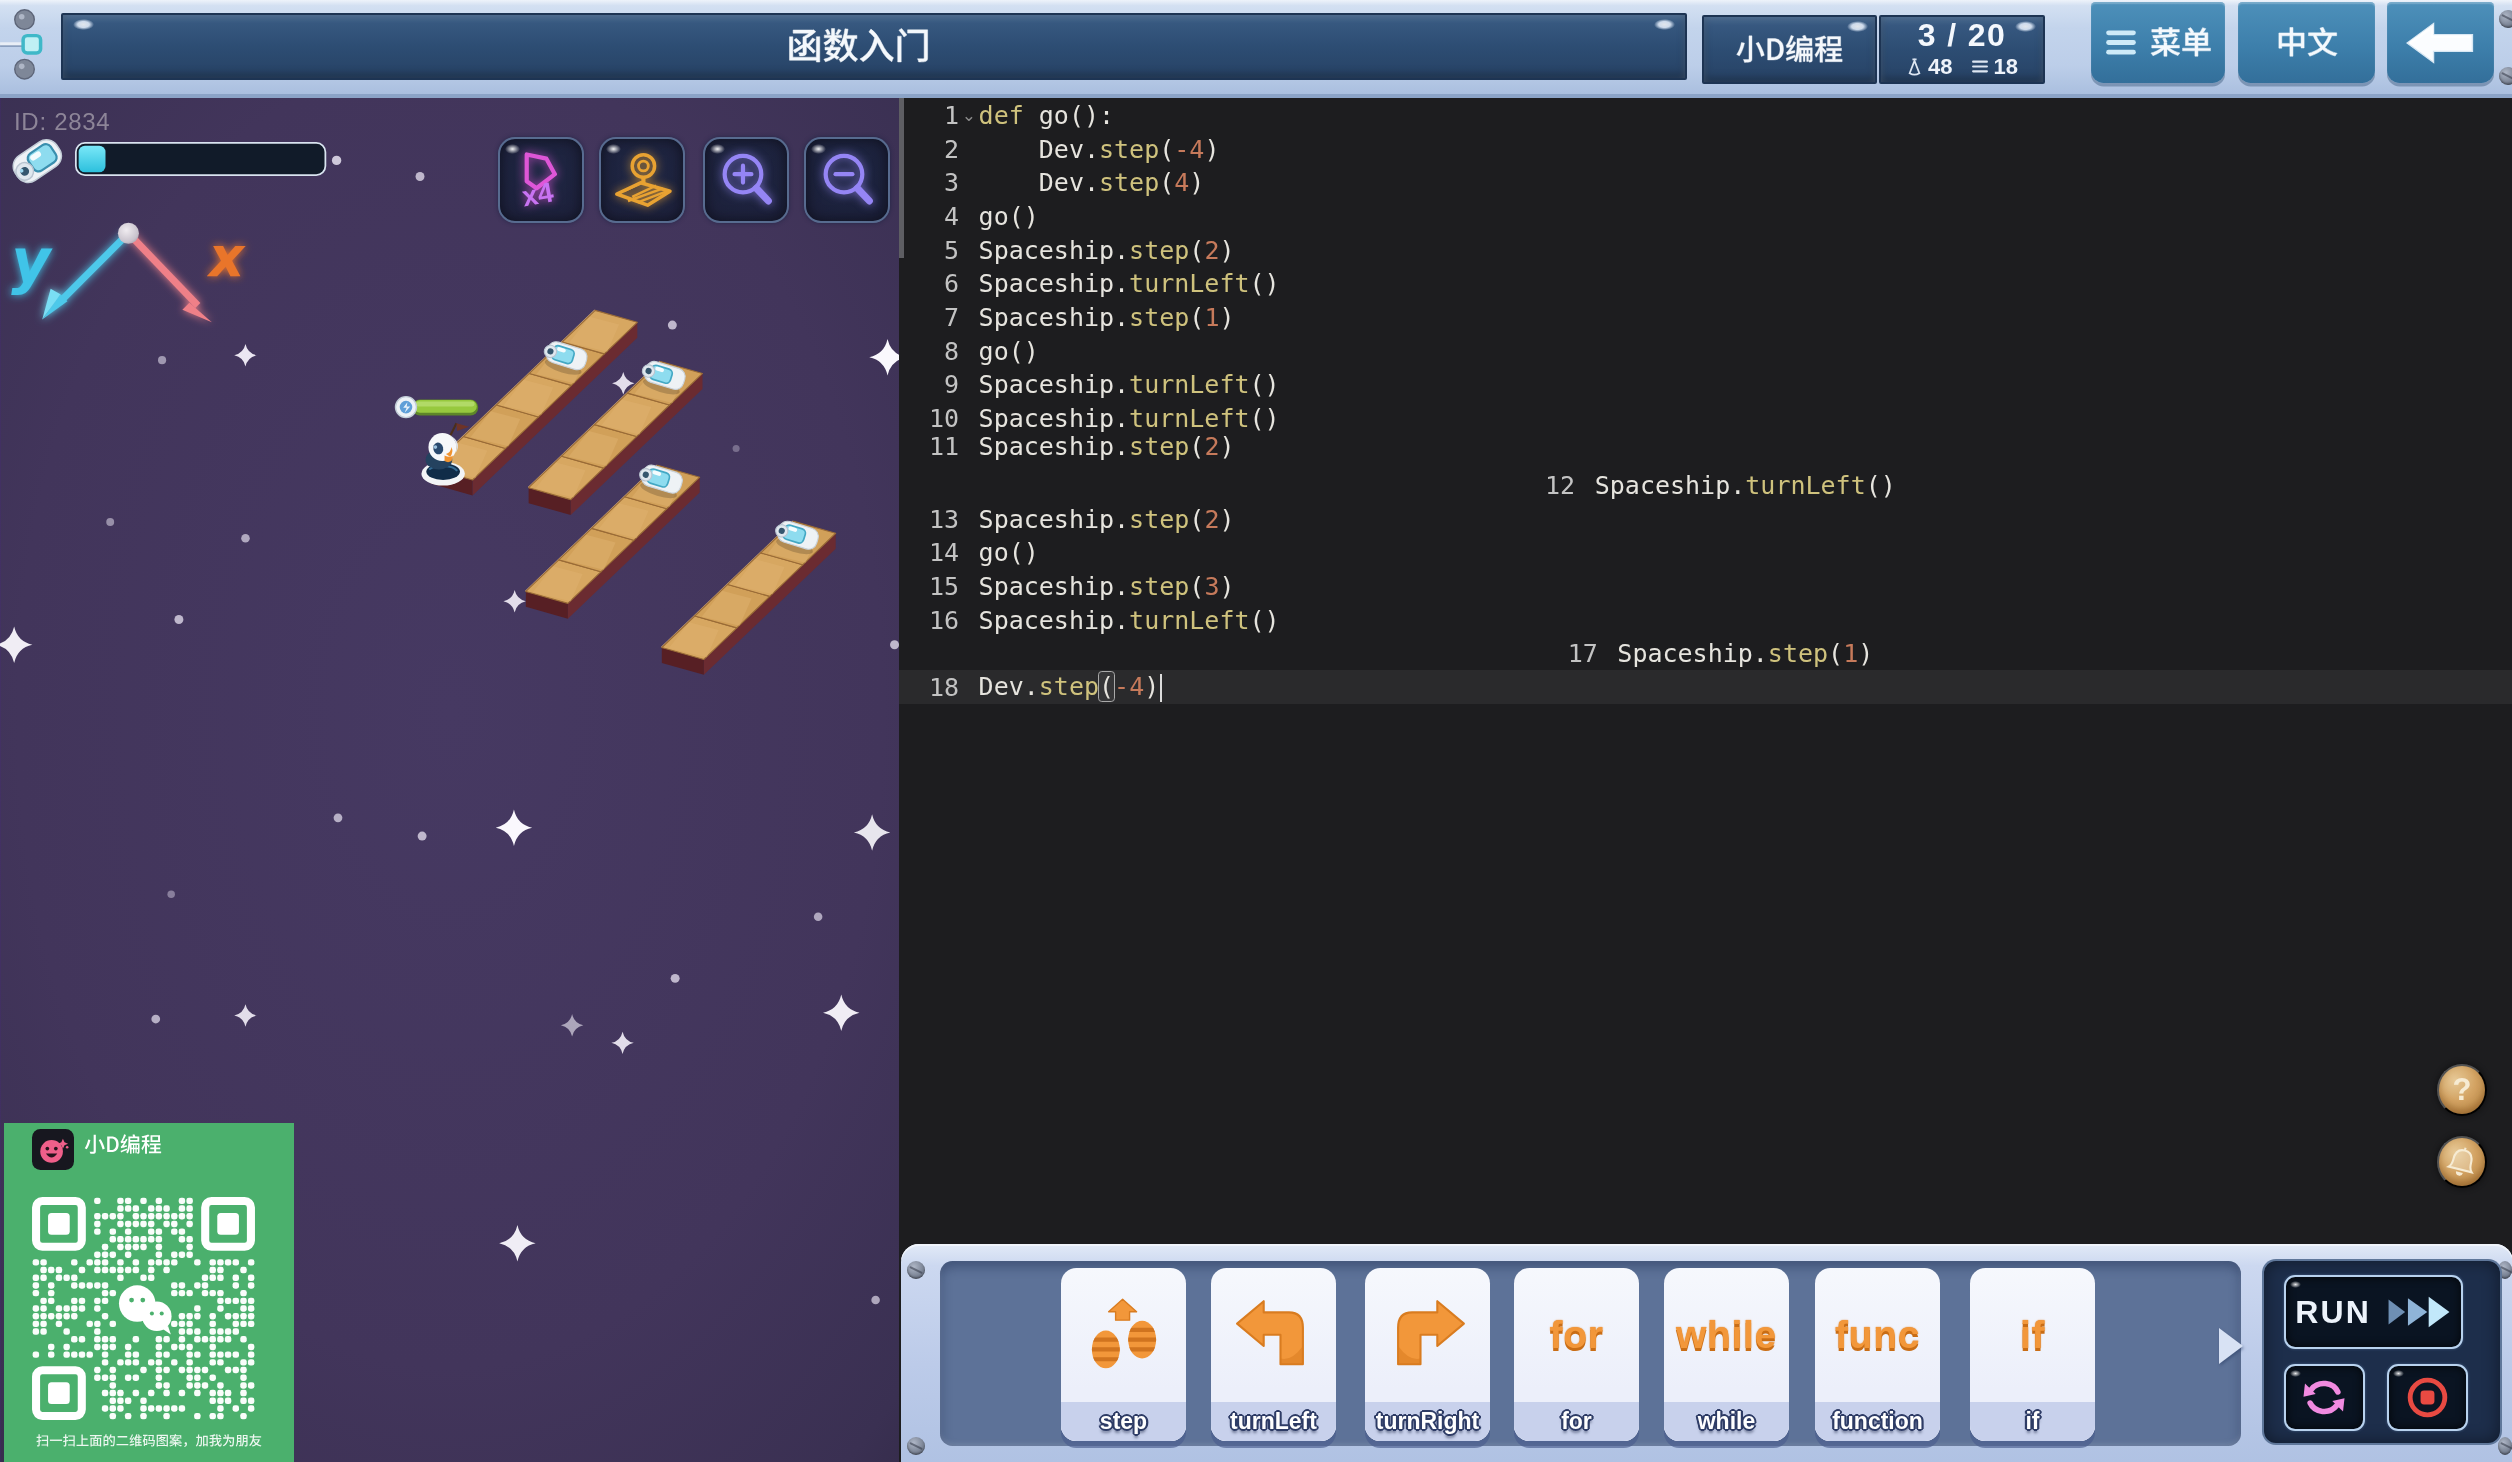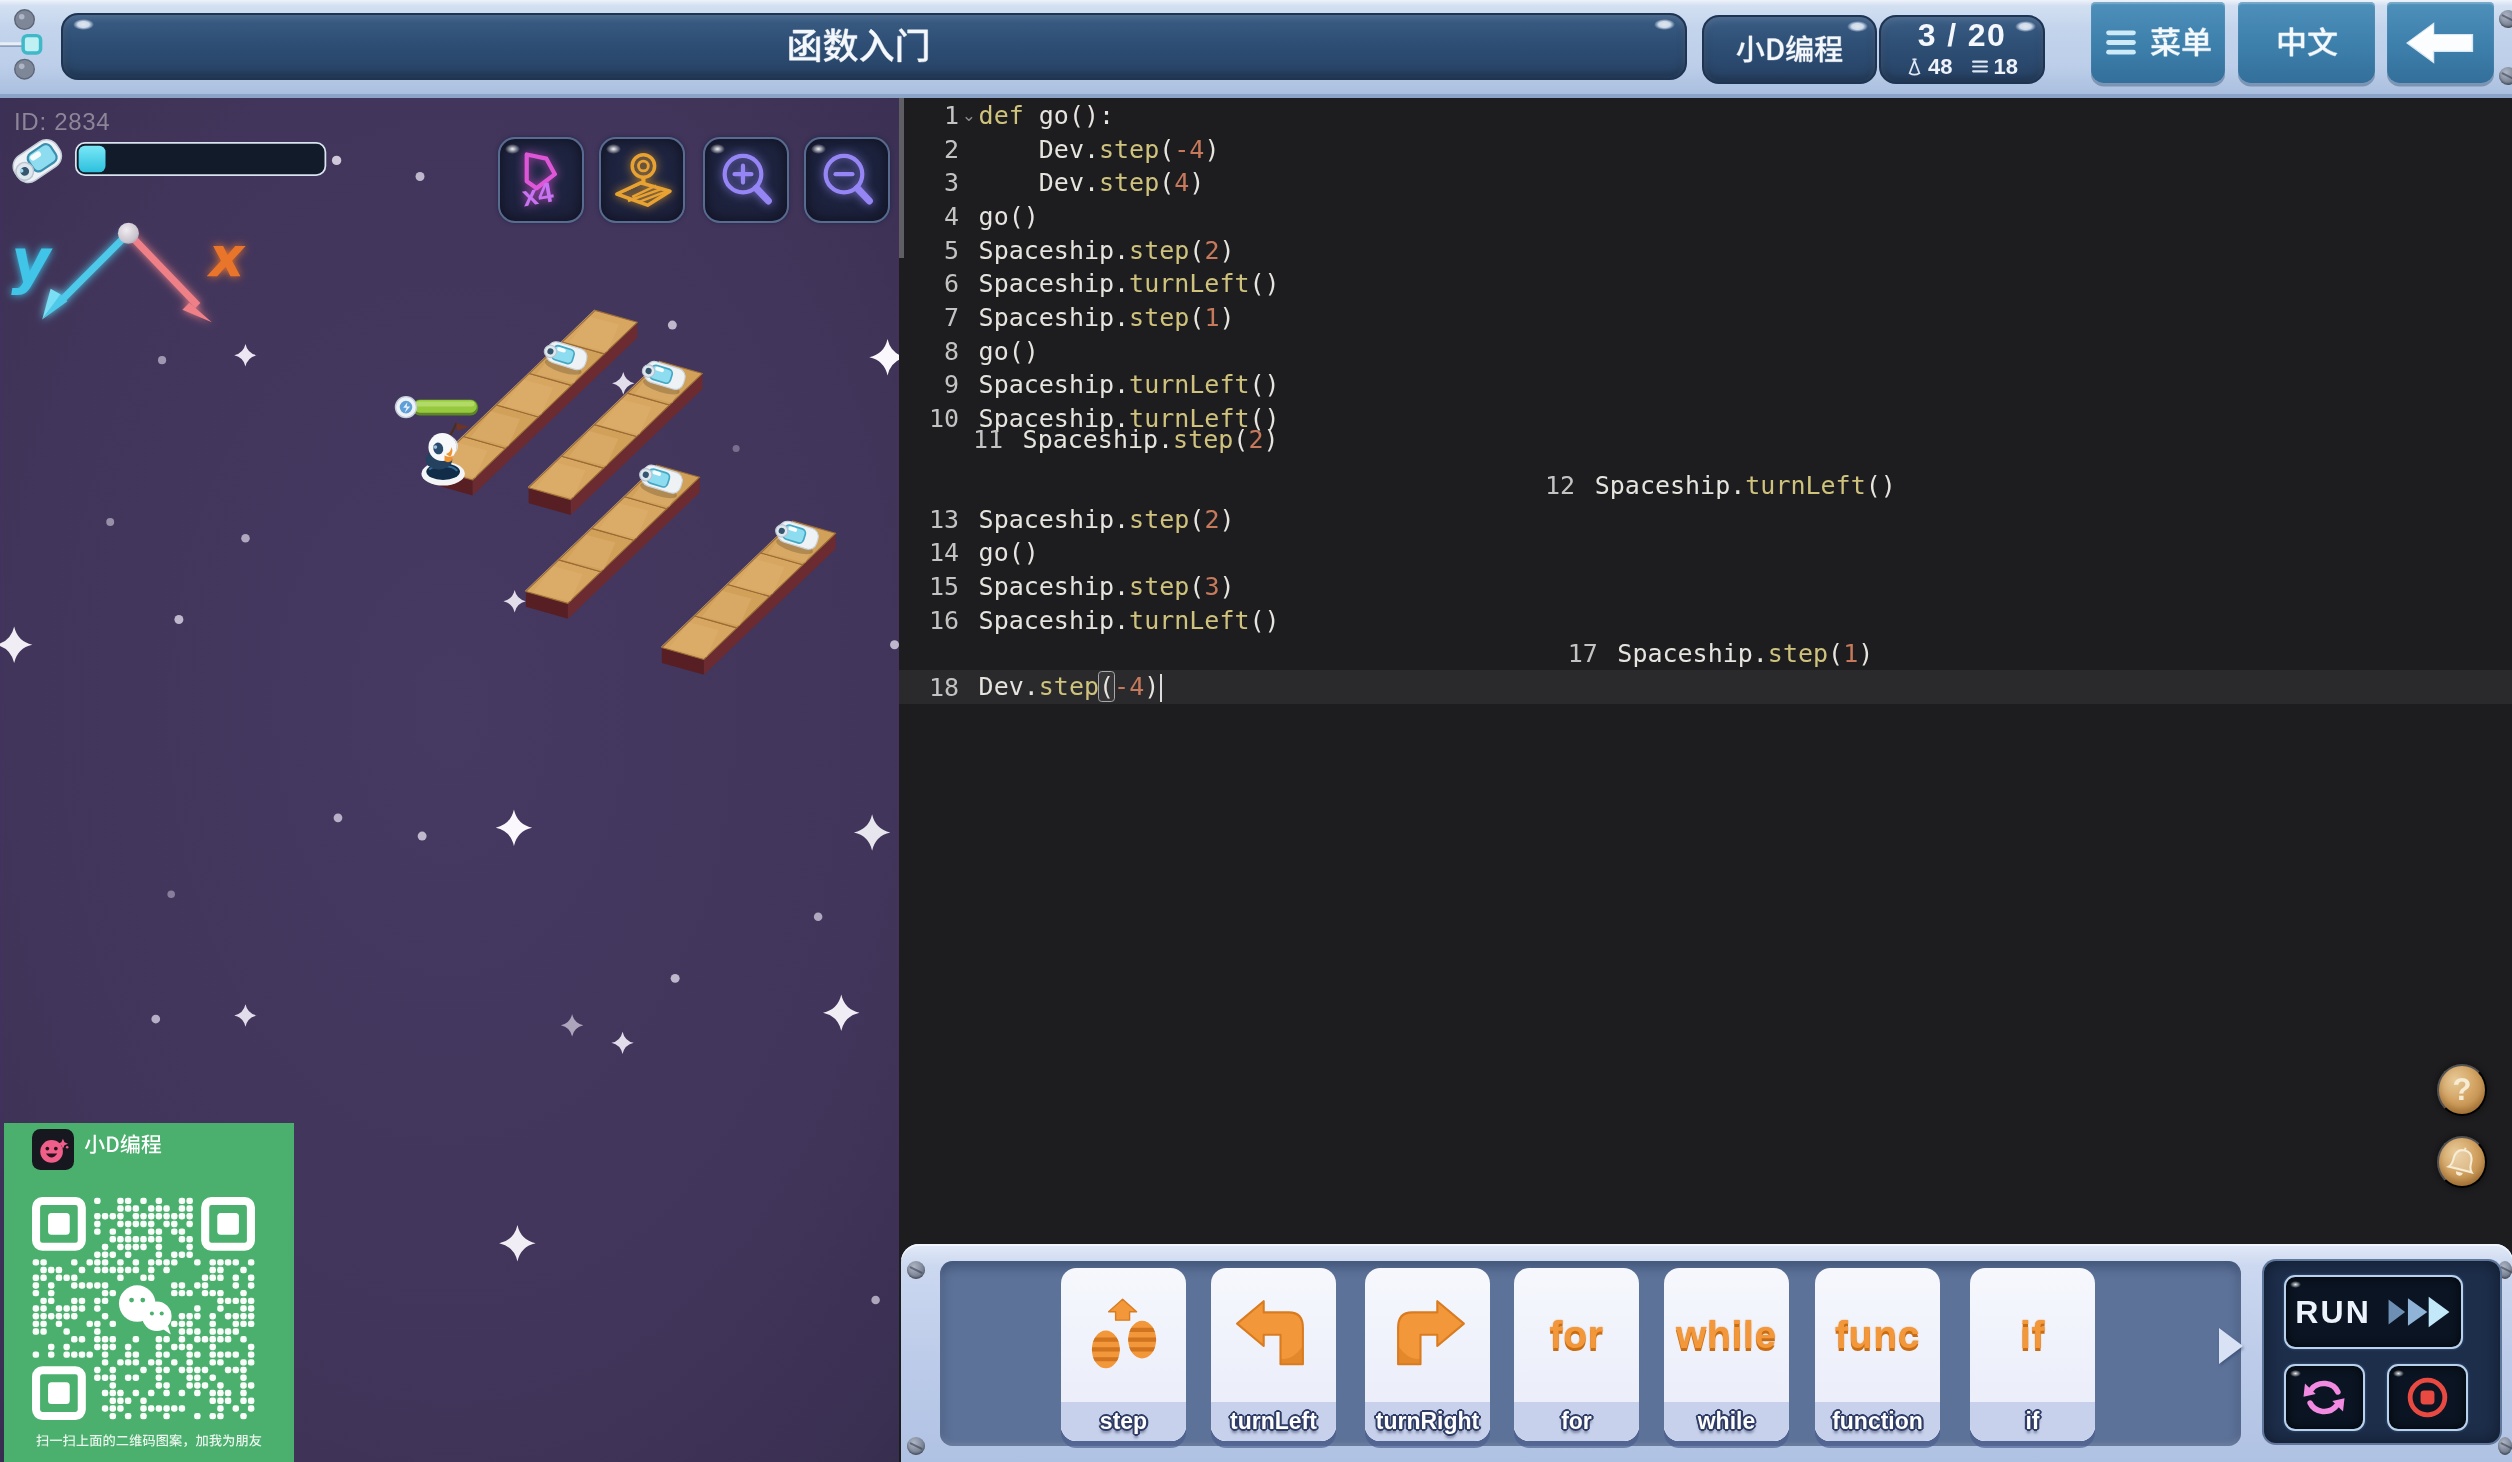--- a/index.html
+++ b/index.html
@@ -9,21 +9,21 @@
   .abs{position:absolute;}
 
   
   #topbar{left:0;top:0;width:2512px;height:98px;
     background:linear-gradient(180deg,#eef3fa 0%,#d3e0f2 6%,#c3d4ec 30%,#bccee9 70%,#aabfdf 100%);
     border-bottom:4.9px solid #8ba3c7;}
   #topbar .streaks{position:absolute;inset:0;
     background:none;}
   .navy-plate{background:linear-gradient(180deg,#3a5c84 0%,#2e4e74 45%,#27436637 100%),#2c4a6f;
     background:linear-gradient(180deg,#3a5c84 0%,#2d4d73 50%,#274265 100%);
-    border:2.1px solid #1d3453;border-radius:17px;box-shadow:inset 0 2.8px 7px rgba(255,255,255,.14), inset 0 -4.2px 8.4px rgba(0,0,0,.25);}
+    border:2.1px solid #1d3453;border-radius:2px;box-shadow:inset 0 2.8px 7px rgba(255,255,255,.14), inset 0 -4.2px 8.4px rgba(0,0,0,.25);}
   .glint{position:absolute;width:21px;height:11.2px;opacity:.85;border-radius:60% 40% 50% 50%;
     background:radial-gradient(closest-side,#ffffff 0%,#e8f2ff 55%,rgba(230,242,255,0) 100%);}
   #title-plate{left:61px;top:12.6px;width:1626px;height:67px;}
   #page-title{left:0;top:0;width:100%;height:100%;display:flex;align-items:center;justify-content:center;transform:translateX(-15.4px);}
   .teal-btn{background:linear-gradient(180deg,#4d90ba 0%,#3d7fab 55%,#336f9a 100%);
     border-radius:4.2px 4.2px 12.6px 12.6px;border:none;box-shadow:0 3.5px 0 rgba(25,60,95,.35), inset 0 2.1px 1.4px rgba(255,255,255,.25);
     display:flex;align-items:center;justify-content:center;gap:12.6px;cursor:pointer;}
   .dark-btn{cursor:pointer;display:flex;align-items:center;justify-content:center;}
   #btn-brand{left:1702px;top:14.7px;width:175px;height:69px;}
   #level-plate{left:1879px;top:14.7px;width:166px;height:69px;display:flex;flex-direction:column;align-items:center;justify-content:center;}
@@ -773,21 +773,21 @@
         <div class="code-line" style="top: 269px;">
           <span class="ln">9</span>
           <span class="fold"></span>
           <span class="code-text"><span>Spaceship.</span><span class="tk-kw">turnLeft</span><span>()</span></span>
         </div>
         <div class="code-line" style="top: 303px;">
           <span class="ln">10</span>
           <span class="fold"></span>
           <span class="code-text"><span>Spaceship.</span><span class="tk-kw">turnLeft</span><span>()</span></span>
         </div>
-        <div class="code-line" style="top: 324px; padding-left: 44px;">
+        <div class="code-line" style="top: 331px;">
           <span class="ln">11</span>
           <span class="fold"></span>
           <span class="code-text"><span>Spaceship.</span><span class="tk-kw">step</span><span>(</span><span class="tk-num">2</span><span>)</span></span>
         </div>
         <div class="code-line" style="top: 370px; justify-content: center;">
           <span class="ln">12</span>
           <span class="fold"></span>
           <span class="code-text"><span>Spaceship.</span><span class="tk-kw">turnLeft</span><span>()</span></span>
         </div>
         <div class="code-line" style="top: 404px;">

